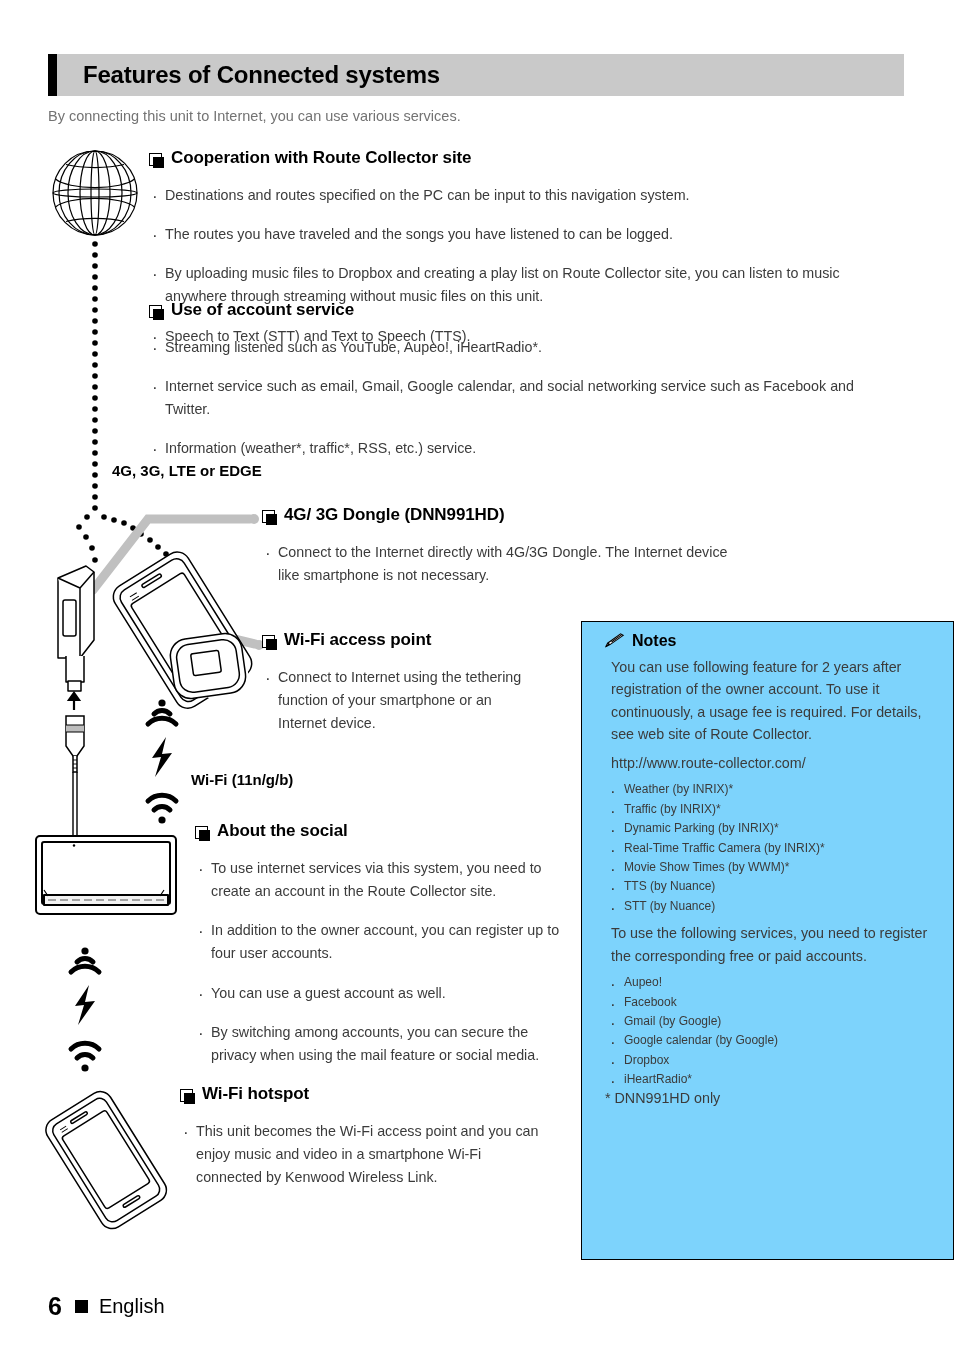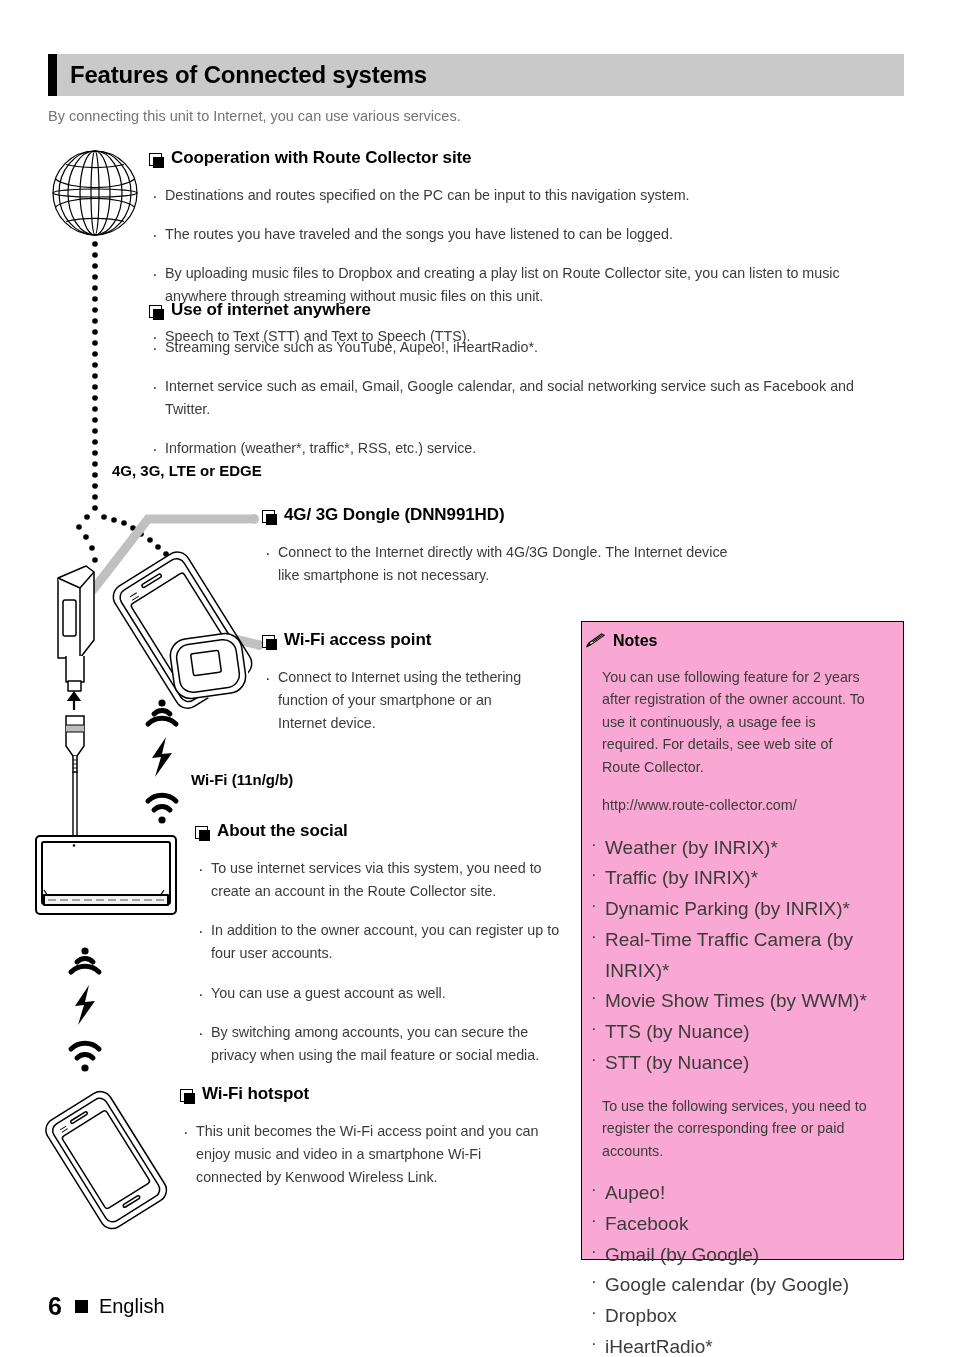--- a/index.html
+++ b/index.html
@@ -19,21 +19,21 @@
     left: 48px; top: 54px;
     width: 856px; height: 42px;
     background: #c9c9c9;
     display: flex; align-items: center;
   }
   .header-accent {
     width: 9px; height: 42px; background: #000; flex: 0 0 auto;
   }
   .header-title {
     font-size: 24px; font-weight: bold; color: #000;
-    padding-left: 13px; letter-spacing: -0.2px;
+    padding-left: 26px; letter-spacing: -0.2px;
   }
 
   .intro-line {
     position: absolute; left: 48px; top: 108px;
     font-size: 14.5px; color: #737373;
   }
 
   
   .sec { position: absolute; }
   .sec-head {
@@ -76,39 +76,39 @@
 
   .label-bold {
     position: absolute;
     font-size: 15px; font-weight: bold; color: #000;
   }
 
   
   .notes-box {
     position: absolute;
     left: 581px; top: 621px;
-    width: 323px; height: 639px;
+    width: 373px; height: 639px;
     border: 1.6px solid #000;
-    background: #f9a8d4;
-    padding: 10px 13px 8px 4px;
+    background: #7dd3fc;
+    padding: 10px 13px 8px 23px;
   }
   .notes-title {
     display: flex; align-items: center;
     font-size: 16px; font-weight: bold; color: #000;
     margin-bottom: 2px;
   }
   .pencil-ico { margin-right: 7px; display:inline-flex; }
   .notes-p {
     font-size: 14.3px; line-height: 1.57; color: #3b3b3b;
-    margin: 16px;
+    margin: 6px;
   }
   ul.notes-ul { list-style: none; margin: 0; padding: 0; }
   ul.notes-ul li {
     position: relative; padding-left: 19px;
-    font-size: 19px; line-height: 1.62; color: #3b3b3b;
+    font-size: 12px; line-height: 1.62; color: #3b3b3b;
   }
   ul.notes-ul li::before {
     content: "\00B7"; position: absolute; left: 5px; top: -2px;
     font-size: 17px; color: #3b3b3b;
   }
   .notes-foot { font-size: 14.3px; color: #3b3b3b; }
 
   
   .footer {
     position: absolute; left: 48px; top: 1292px;
@@ -303,24 +303,24 @@
     <li>Destinations and routes specified on the PC can be input to this navigation system.</li>
     <li>The routes you have traveled and the songs you have listened to can be logged.</li>
     <li>By uploading music files to Dropbox and creating a play list on Route Collector site, you can listen to music anywhere through streaming without music files on this unit.</li>
     <li>Speech to Text (STT) and Text to Speech (TTS).</li>
   </ul>
 </div>
 
 <div class="sec" style="left:149px; top:300px; width:750px;">
   <div class="sec-head">
     <span class="sqmark"></span>
-    <span>Use of internet anywhere</span>
-  </div>
-  <ul class="bl indent-a">
-    <li>Streaming service such as YouTube, Aupeo!, iHeartRadio*.</li>
+    <span>Use of account service</span>
+  </div>
+  <ul class="bl indent-a">
+    <li>Streaming listened such as YouTube, Aupeo!, iHeartRadio*.</li>
     <li>Internet service such as email, Gmail, Google calendar, and social networking service such as Facebook and Twitter.</li>
     <li>Information (weather*, traffic*, RSS, etc.) service.</li>
   </ul>
 </div>
 
 <div class="label-bold" style="left:112px; top:462px;">4G, 3G, LTE or EDGE</div>
 
 <div class="sec" style="left:262px; top:505px; width:470px;">
   <div class="sec-head">
     <span class="sqmark"></span>

